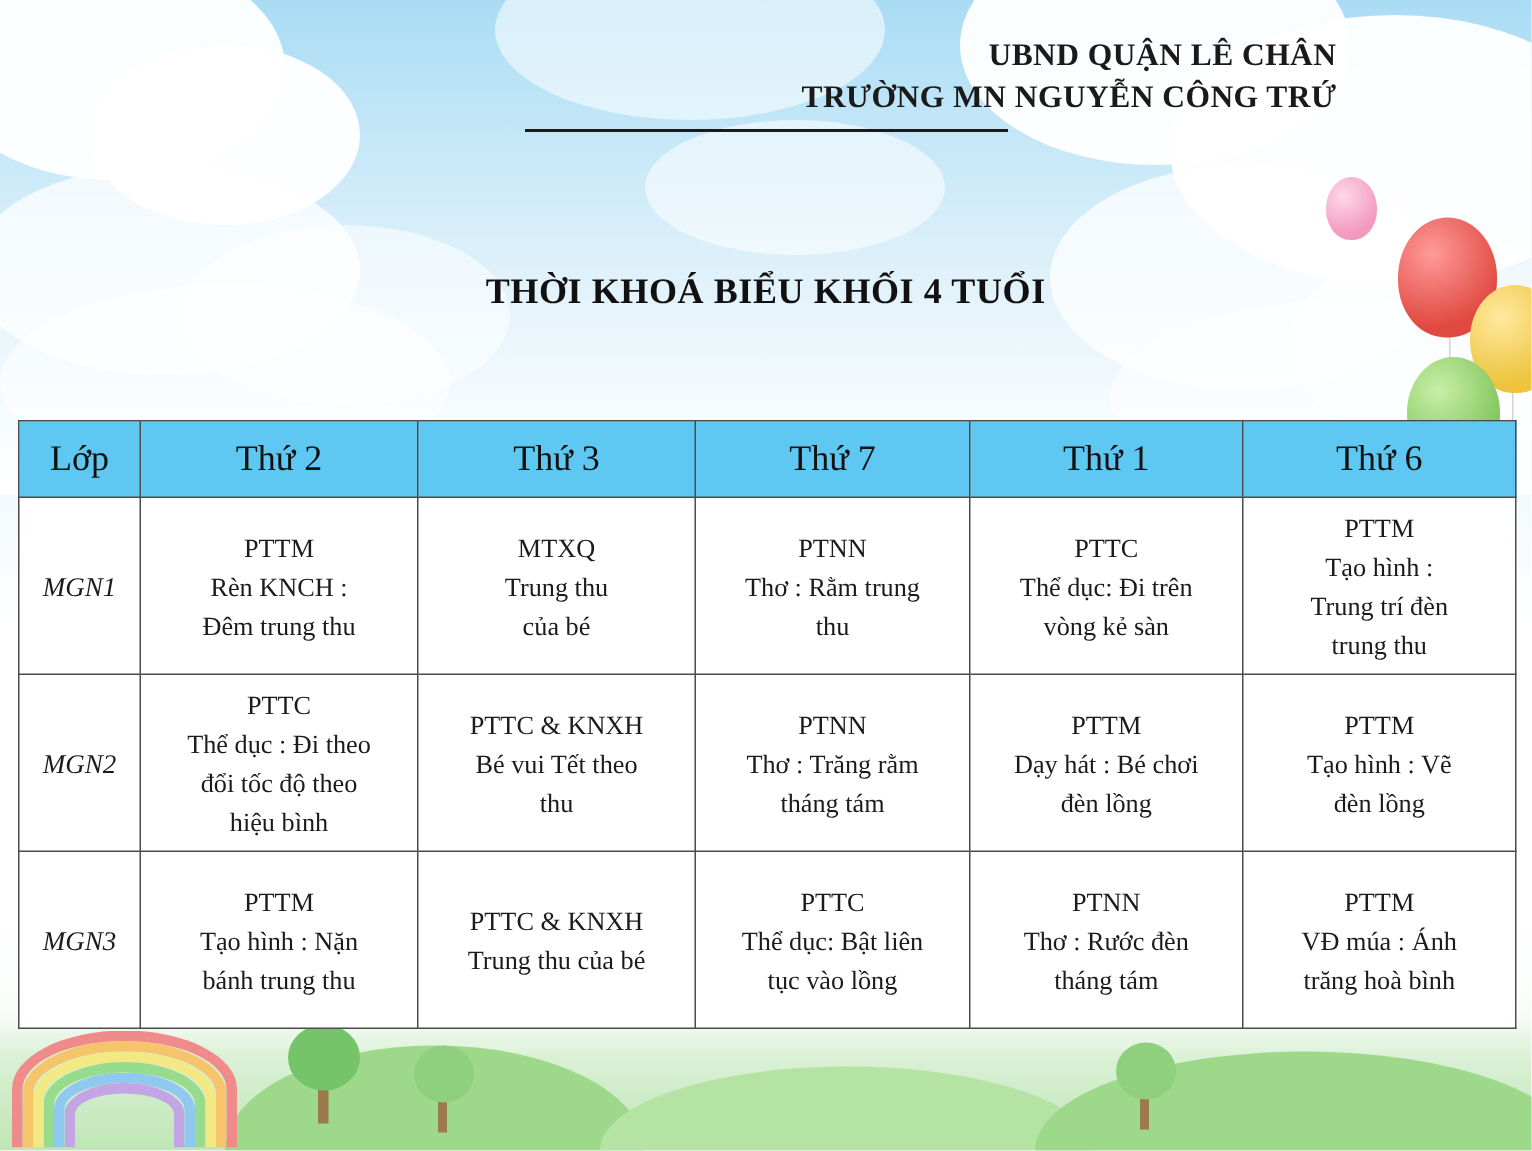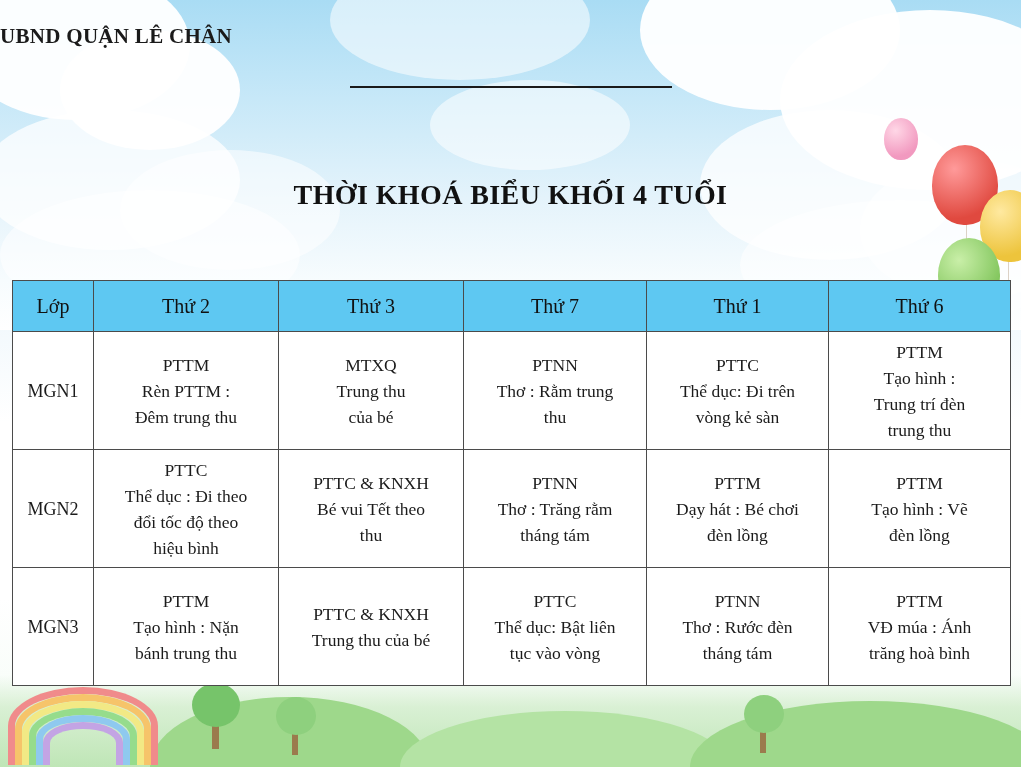--- a/index.html
+++ b/index.html
@@ -99,21 +99,21 @@
   .content {
     position: relative;
     z-index: 5;
     width: 1021px;
     height: 767px;
   }
   .org-header {
     position: absolute;
     left: 0; top: 22px;
     width: 891px;
-    text-align: left;
+    text-align: right;
     font-weight: bold;
     font-size: 21px;
     line-height: 28px;
     color: #1a1a1a;
     letter-spacing: .3px;
   }
   .org-underline {
     position: absolute;
     left: 50%;
     top: 86px;
@@ -121,21 +121,21 @@
     width: 322px;
     height: 1.5px;
     background: #1a1a1a;
   }
   .doc-title {
     position: absolute;
     left: 0; top: 178px;
     width: 1021px;
     text-align: center;
     font-weight: bold;
-    font-size: 28px;
+    font-size: 24px;
     line-height: 34px;
     color: #111111;
     letter-spacing: .4px;
   }
 
   
   .tbl-wrap {
     position: absolute;
     left: 12px;
     top: 280px;
@@ -155,31 +155,32 @@
     font-size: 17.5px;
     line-height: 26px;
     color: #1b1b1b;
     padding: 4px 6px;
     background: #ffffff;
   }
   table.schedule thead th {
     background: #5ec8f2;
     height: 42px;
     font-weight: normal;
-    font-size: 20px;
+    font-size: 24px;
     color: #111111;
   }
   table.schedule col.c0 { width: 81px; }
   table.schedule col.c1 { width: 185px; }
   table.schedule col.c2 { width: 185px; }
   table.schedule col.c3 { width: 183px; }
   table.schedule col.c4 { width: 182px; }
   table.schedule col.c5 { width: 182px; }
   table.schedule tbody td.rowlabel {
     font-size: 18px;
+    font-style: italic;
   }
   table.schedule tbody tr { height: 118px; }
   .cellline { display: block; }
 </style>
 </head>
 <body>
 
 <div class="slide">
 
   <div class="sky"></div>
@@ -220,20 +221,21 @@
   <div class="rainbow b2"></div>
   <div class="rainbow b3"></div>
   <div class="rainbow b4"></div>
   <div class="rainbow b5"></div>
   <div class="rainbow b6"></div>
 
   <div class="content">
 
     <div class="org-header">
       <div>UBND QUẬN LÊ CHÂN</div>
+      <div>TRƯỜNG MN NGUYỄN CÔNG TRỨ</div>
     </div>
     <div class="org-underline"></div>
 
     <div class="doc-title">
       <div>THỜI KHOÁ BIỂU KHỐI 4 TUỔI</div>
     </div>
 
     <div class="tbl-wrap">
       <table class="schedule">
         <colgroup>
@@ -253,21 +255,21 @@
             <th>Thứ 1</th>
             <th>Thứ 6</th>
           </tr>
         </thead>
         <tbody>
 
           <tr>
             <td class="rowlabel">MGN1</td>
             <td>
               <span class="cellline">PTTM</span>
-              <span class="cellline">Rèn PTTM :</span>
+              <span class="cellline">Rèn KNCH :</span>
               <span class="cellline">Đêm trung thu</span>
             </td>
             <td>
               <span class="cellline">MTXQ</span>
               <span class="cellline">Trung thu</span>
               <span class="cellline">của bé</span>
             </td>
             <td>
               <span class="cellline">PTNN</span>
               <span class="cellline">Thơ : Rằm trung</span>
@@ -323,21 +325,21 @@
               <span class="cellline">Tạo hình : Nặn</span>
               <span class="cellline">bánh trung thu</span>
             </td>
             <td>
               <span class="cellline">PTTC &amp; KNXH</span>
               <span class="cellline">Trung thu của bé</span>
             </td>
             <td>
               <span class="cellline">PTTC</span>
               <span class="cellline">Thể dục: Bật liên</span>
-              <span class="cellline">tục vào vòng</span>
+              <span class="cellline">tục vào lồng</span>
             </td>
             <td>
               <span class="cellline">PTNN</span>
               <span class="cellline">Thơ : Rước đèn</span>
               <span class="cellline">tháng tám</span>
             </td>
             <td>
               <span class="cellline">PTTM</span>
               <span class="cellline">VĐ múa : Ánh</span>
               <span class="cellline">trăng hoà bình</span>

